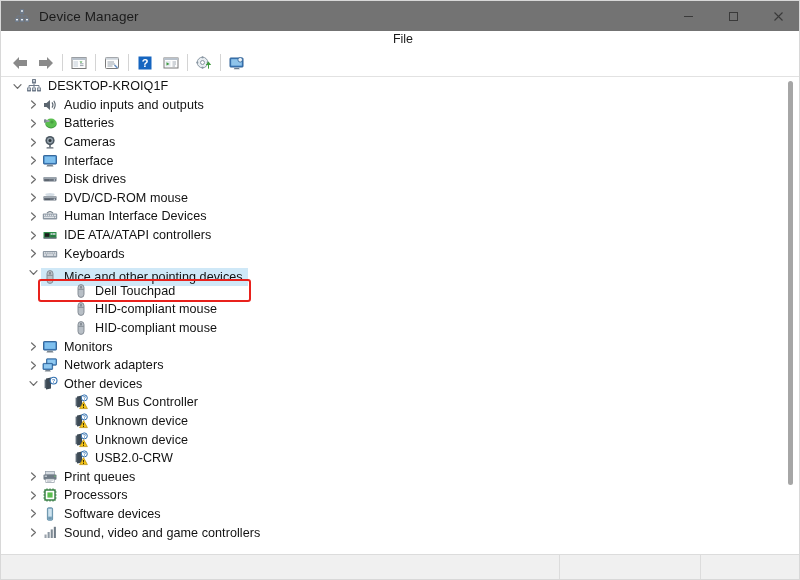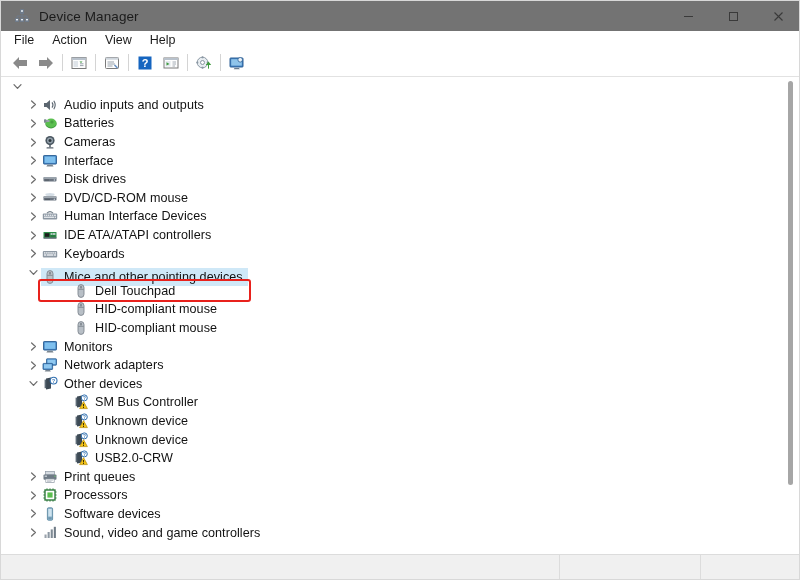--- a/index.html
+++ b/index.html
@@ -58,20 +58,21 @@
   .win-btn svg { display: block; }
 
   
   .menubar {
     position: absolute;
     left: 0; top: 30px;
     width: 800px; height: 18px;
     display: flex;
     align-items: center;
     background: #ffffff;
+    flex-direction: column;
   }
   .menu-item {
     font-size: 12.5px;
     color: #1b1b1b;
     padding: 1px 9px;
     cursor: default;
   }
   .menu-item:first-child { margin-left: 4px; }
 
   
@@ -312,20 +313,36 @@
   </div>
 
   <div class="treepane">
     <div id="tree-rows">
         <div class="row d0">
           <span class="twisty">
             <svg width="11" height="11" viewBox="0 0 11 11">
               <path d="M2 3.6 L5.5 7.4 L9 3.6" stroke="currentColor" stroke-width="1.25" fill="none" stroke-linecap="round" stroke-linejoin="round"></path>
             </svg>
           </span>
+          <div class="sel-wrap">
+            <span class="row-icon">
+              <svg width="16" height="16" viewBox="0 0 16 16">
+                <rect x="6" y="1" width="4" height="4.5" rx="0.5" fill="#6f7b8a"></rect>
+                <rect x="7" y="2" width="2" height="1.8" fill="#cdd5dd"></rect>
+                <path d="M8 5.5 V7.5 M3 7.5 H13 M3 7.5 V9.5 M13 7.5 V9.5 M8 7.5 V9.5" stroke="#6f7b8a" stroke-width="1"></path>
+                <rect x="1" y="9.5" width="4" height="4" rx="0.4" fill="#6f7b8a"></rect>
+                <rect x="6" y="9.5" width="4" height="4" rx="0.4" fill="#6f7b8a"></rect>
+                <rect x="11" y="9.5" width="4" height="4" rx="0.4" fill="#6f7b8a"></rect>
+                <rect x="1.8" y="10.4" width="2.4" height="1.3" fill="#edf1f5"></rect>
+                <rect x="6.8" y="10.4" width="2.4" height="1.3" fill="#edf1f5"></rect>
+                <rect x="11.8" y="10.4" width="2.4" height="1.3" fill="#edf1f5"></rect>
+              </svg>
+            </span>
+            <span class="row-label">DESKTOP-KROIQ1F</span>
+          </div>
         </div>
         <div class="row d1">
           <span class="twisty">
             <svg width="11" height="11" viewBox="0 0 11 11">
               <path d="M3.6 2 L7.4 5.5 L3.6 9" stroke="currentColor" stroke-width="1.25" fill="none" stroke-linecap="round" stroke-linejoin="round"></path>
             </svg>
           </span>
           <div class="sel-wrap">
             <span class="row-icon">
               <svg width="16" height="16" viewBox="0 0 16 16">

